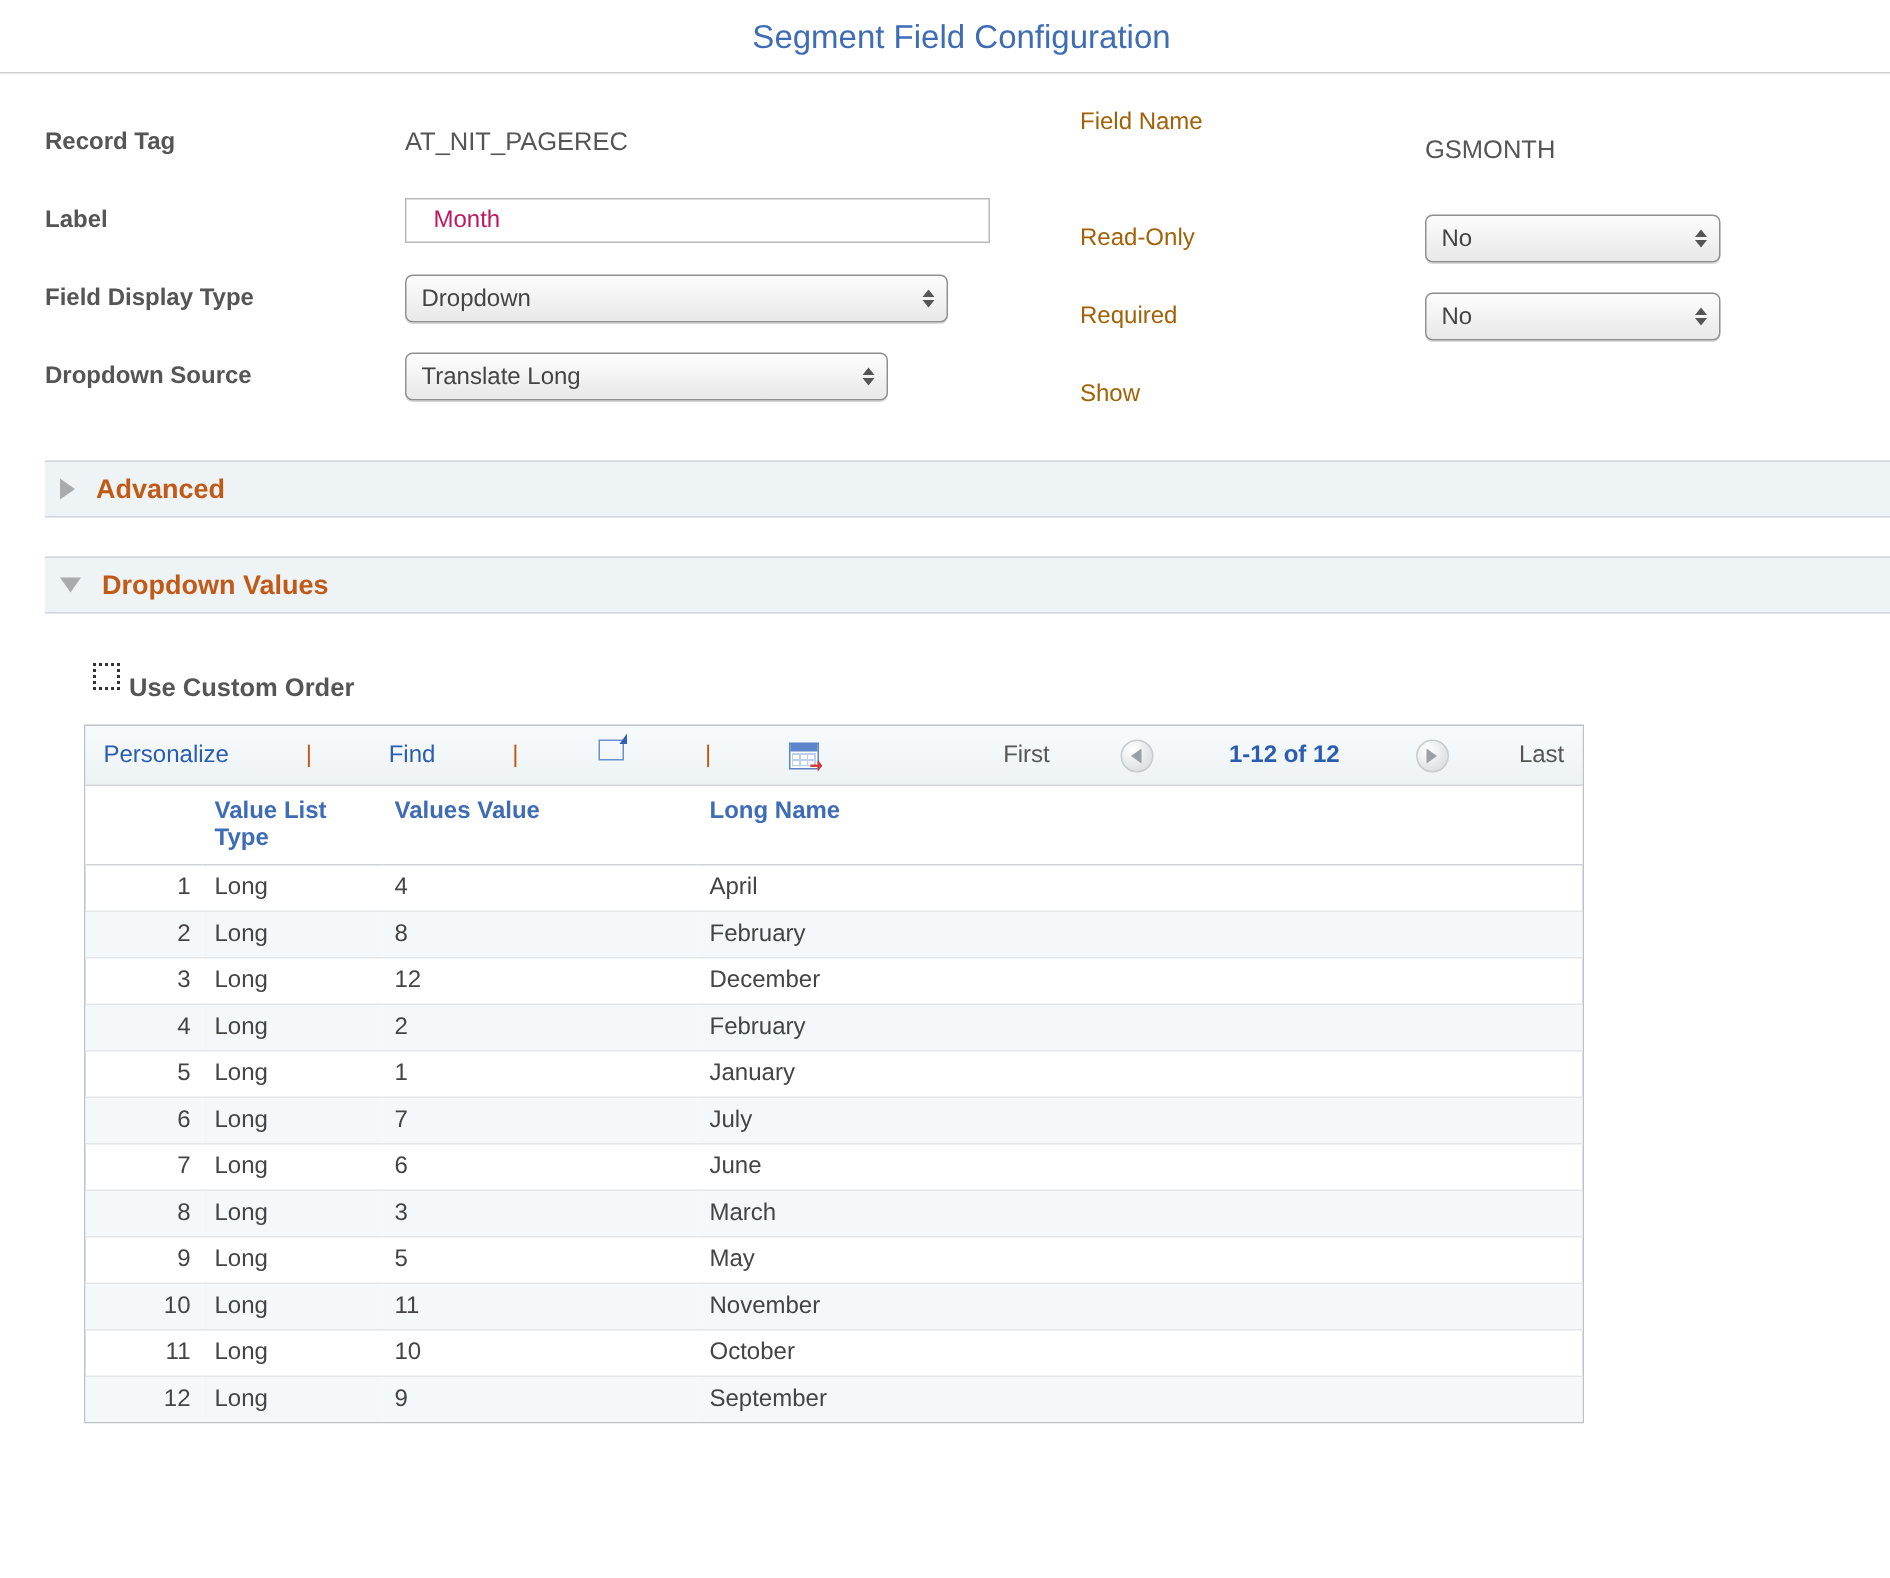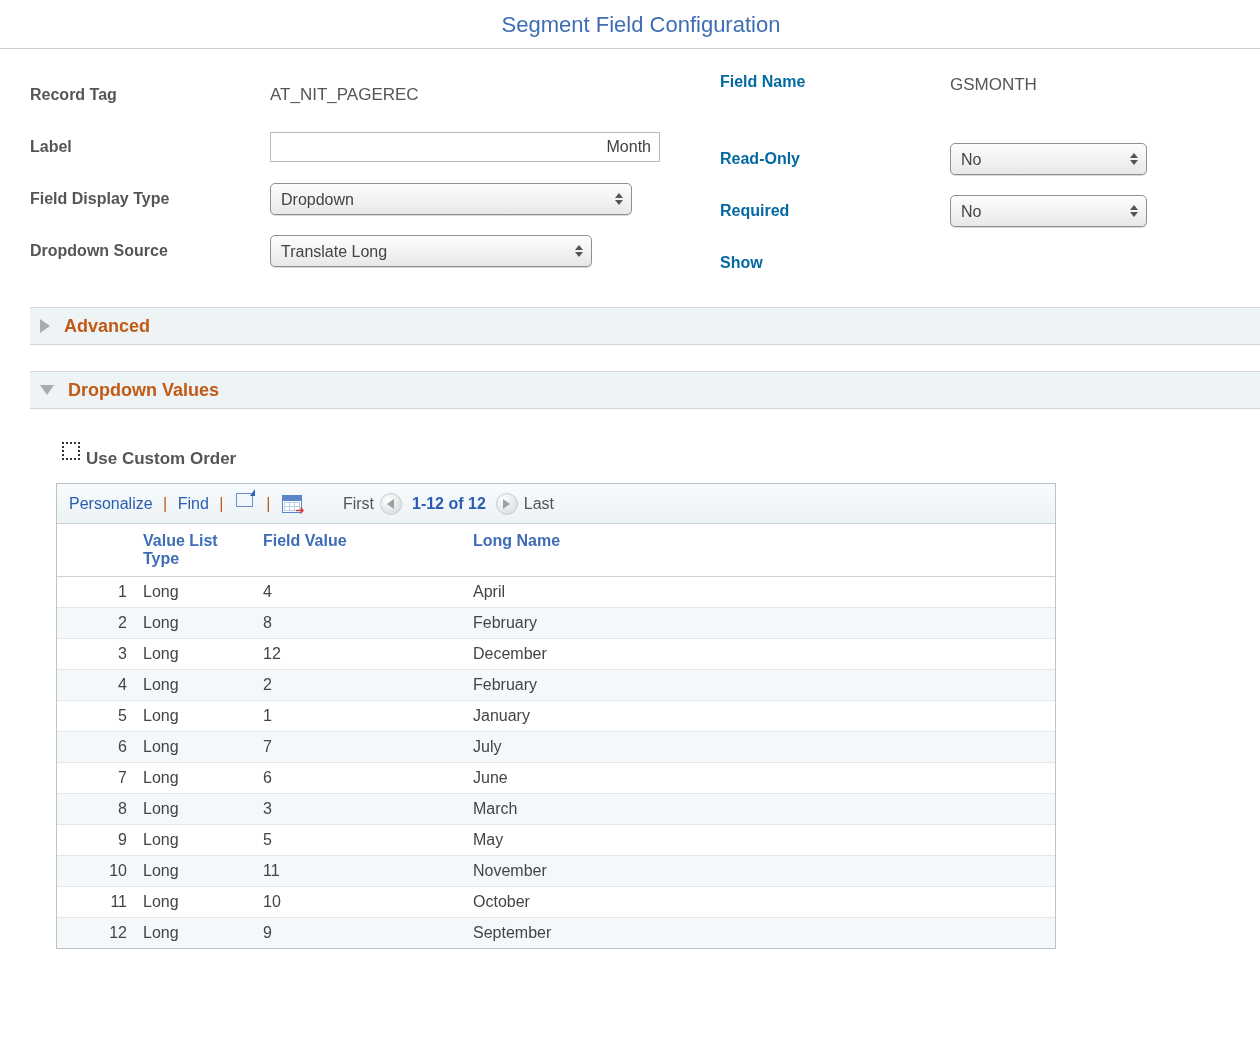--- a/index.html
+++ b/index.html
@@ -36,36 +36,35 @@
     min-height: 52px;
   }
   .flabel {
     width: 240px;
     color: #555;
     font-weight: 700;
     font-size: 16px;
   }
   .rlabel {
     width: 230px;
-    color: #0369a1;
-    font-weight: 700;
+    color: #a16207;
+    font-weight: 400;
     font-size: 16px;
   }
   .static-val {
     color: #555;
     font-size: 17px;
   }
   .txt-input {
     width: 390px;
     height: 30px;
     border: 1px solid #b9b9b9;
-    padding: 2px 8px;
-    font-size: 16px;
-    color: #404040;
-    text-align: right;
+    padding: 2px 18px;
+    font-size: 16px;
+    color: #be185d;
   }
   .select-wrap {
     position: relative;
     display: inline-block;
     background: linear-gradient(#fdfdfd, #e8e8e8);
     border: 1px solid #8f8f8f;
     border-radius: 5px;
     box-shadow: 0 1px 0 rgba(0,0,0,.15);
   }
   .select-wrap select {
@@ -159,21 +158,21 @@
     margin: 0 0 0 56px;
     width: 1000px;
     border: 1px solid #bcc2c6;
   }
   .grid-toolbar {
     background: linear-gradient(#f7fbfd, #edf2f5);
     border-bottom: 1px solid #cdd3d7;
     height: 40px;
     display: flex;
     align-items: center;
-    justify-content: flex-start;
+    justify-content: space-between;
     padding: 0 12px;
     font-size: 16px;
     color: #555;
   }
   .grid-toolbar .link {
     color: #2a5db0;
     cursor: pointer;
   }
   .sep { color: #c15a16; margin: 0 6px; }
   .tb-icon {
@@ -309,21 +308,21 @@
             <span class="up"></span>
             <span class="down"></span>
           </span>
       </div>
     </div>
   </div>
 
   <div class="right-col">
     <div class="frow" style="min-height:64px;align-items:flex-start;padding-top:4px;">
       <div class="rlabel">Field Name</div>
-      <div class="static-val" style="padding-top:2px;">GSMONTH</div>
+      <div class="static-val" style="padding-top:2px;margin-top:15px;">GSMONTH</div>
     </div>
     <div class="frow">
       <div class="rlabel">Read-Only</div>
       <div class="select-wrap sw-sm">
         <select><option>No</option></select>
         <span class="caret">
             <span class="up"></span>
             <span class="down"></span>
           </span>
       </div>
@@ -384,21 +383,21 @@
         <span class="ar"></span>
       </span>
     <span class="navtext">Last</span>
   </div>
 
   <table class="grid">
     <thead>
       <tr>
         <th class="col-idx"></th>
         <th class="col-type">Value List Type</th>
-        <th class="col-val">Field Value</th>
+        <th class="col-val">Values Value</th>
         <th>Long Name</th>
       </tr>
     </thead>
     <tbody id="grid-body">
         <tr>
           <td class="col-idx">1</td>
           <td>Long</td>
           <td>4</td>
           <td>April</td>
         </tr>

